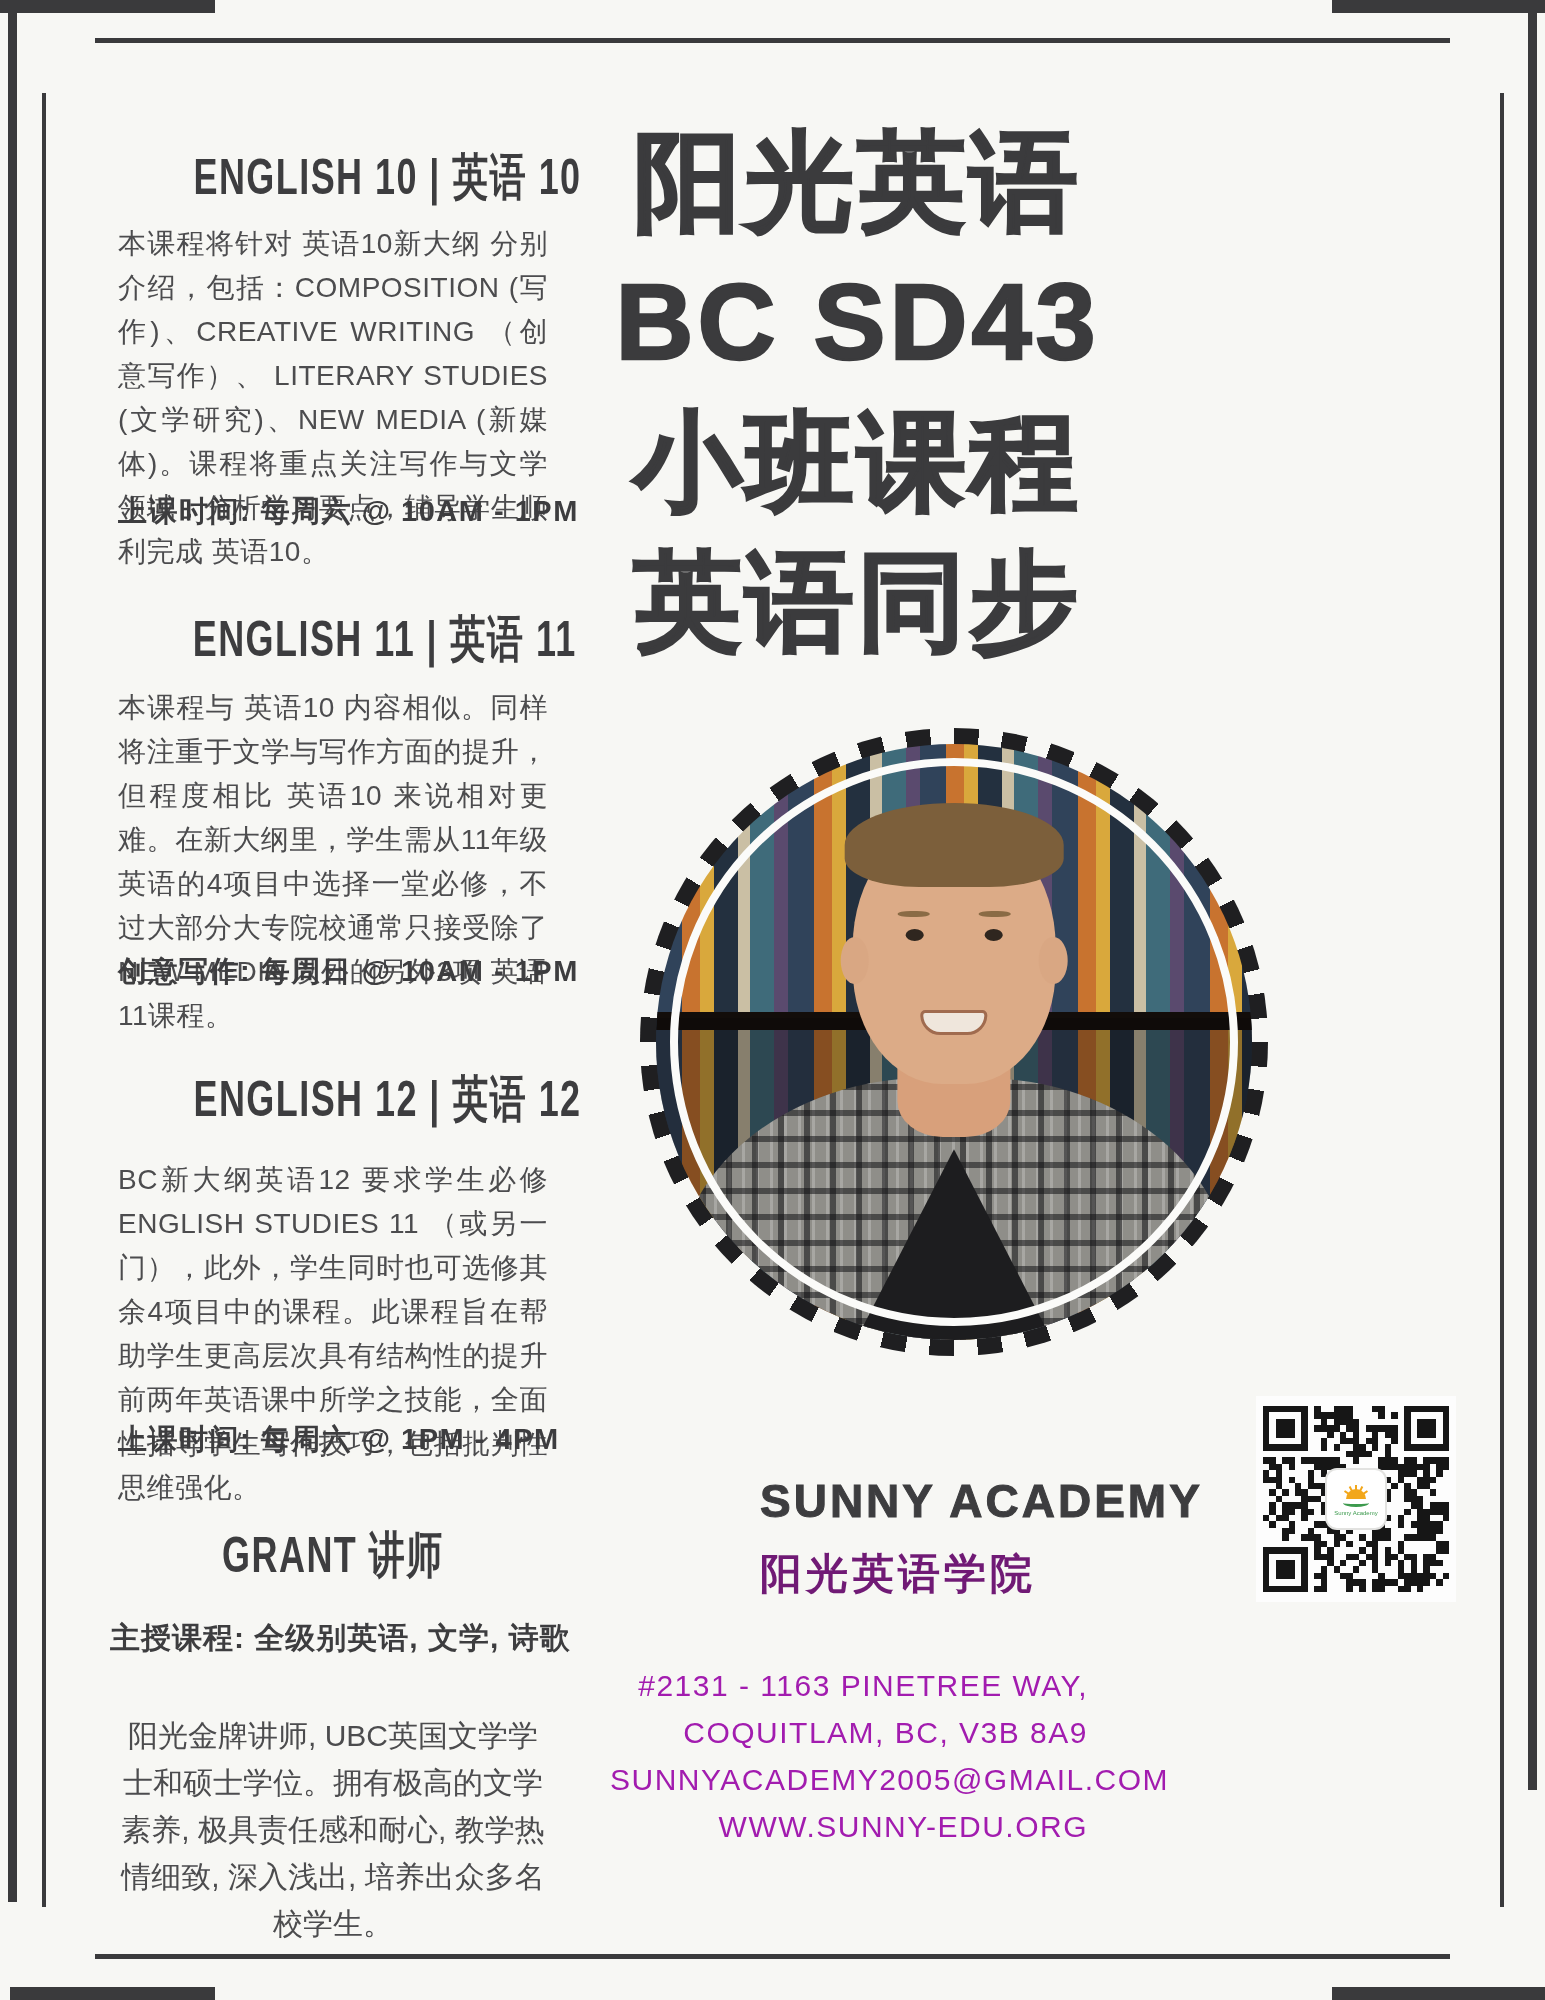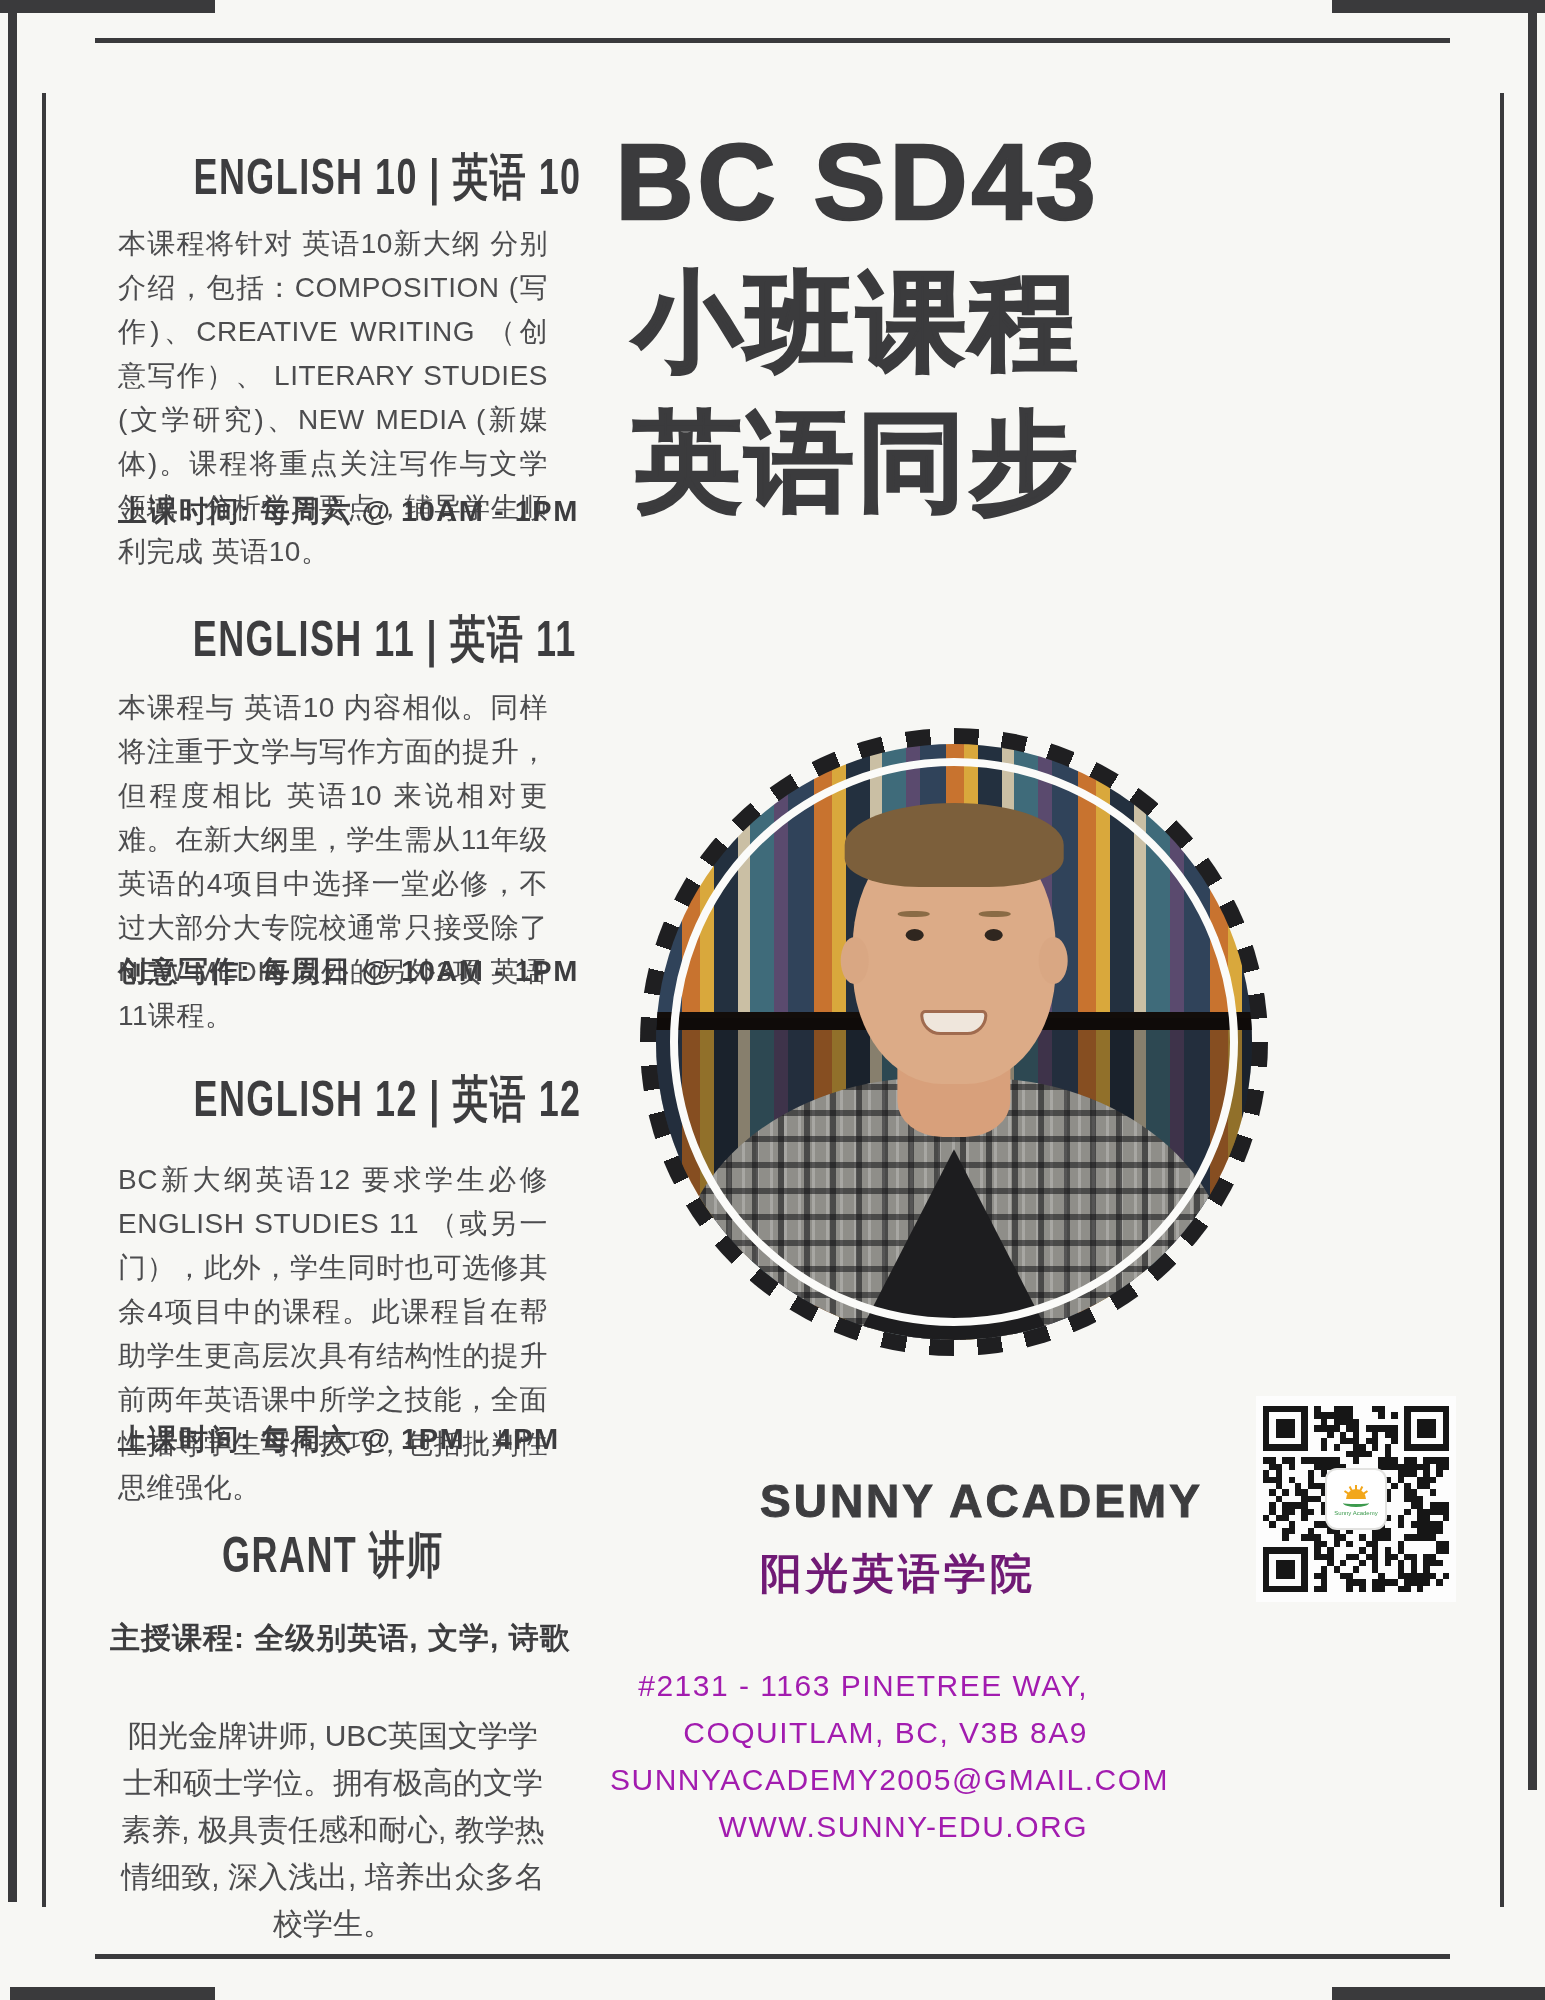--- a/index.html
+++ b/index.html
@@ -122,20 +122,21 @@
 
   <div class="course-heading" style="top:1072px"><span class="sq">ENGLISH 12 | 英语 12</span></div>
   <div class="body-par" style="top:1158px;line-height:44px">BC新大纲英语12 要求学生必修 ENGLISH STUDIES 11 （或另一门），此外，学生同时也可选修其余4项目中的课程。此课程旨在帮助学生更高层次具有结构性的提升前两年英语课中所学之技能，全面性指导学生写作技巧，包括批判性思维强化。</div>
   <div class="sched" style="top:1420px">上课时间: 每周六 @ 1PM - 4PM</div>
 
   <div class="course-heading" style="top:1528px"><span class="sq">GRANT 讲师</span></div>
   <div class="subjects" style="top:1618px">主授课程: 全级别英语, 文学, 诗歌</div>
   <div class="bio" style="top:1712px">阳光金牌讲师, UBC英国文学学士和硕士学位。拥有极高的文学素养, 极具责任感和耐心, 教学热情细致, 深入浅出, 培养出众多名校学生。</div>
 
   <div class="big-title">
+    <div>阳光英语</div>
     <div>BC SD43</div>
     <div>小班课程</div>
     <div>英语同步</div>
   </div>
 
   <div class="photo-wrap">
     <div class="starburst"></div>
     <div class="photo-circle">
       <div class="shelf"></div>
       <div class="lower"></div>

